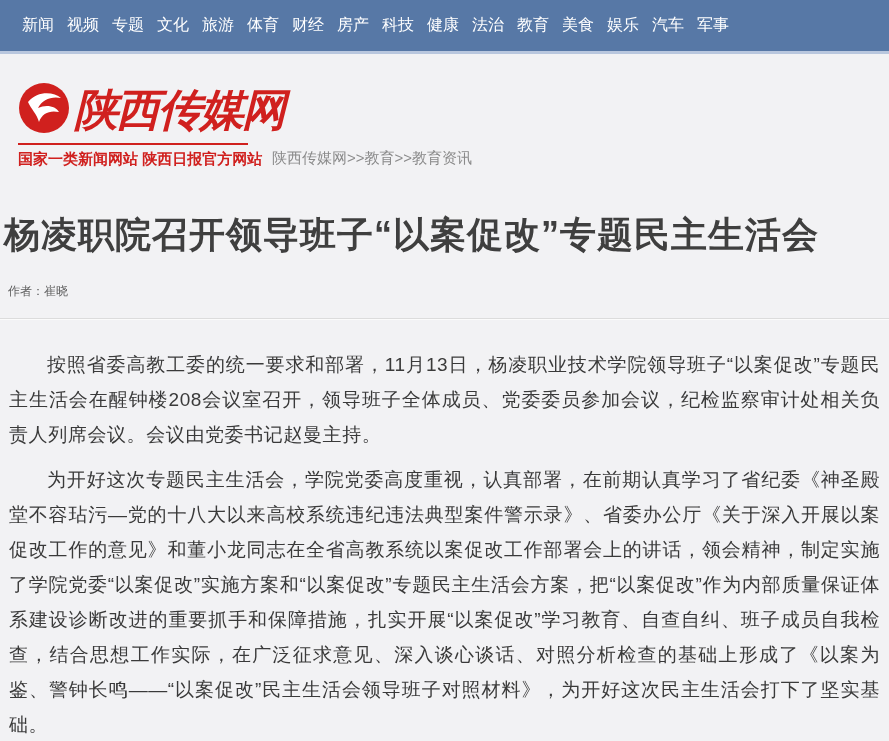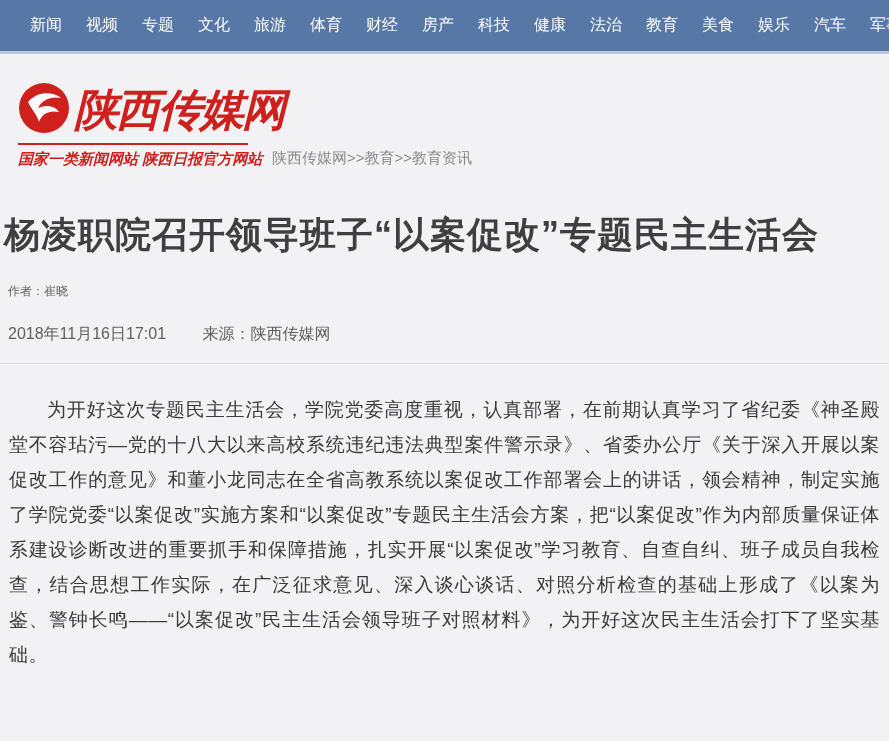--- a/index.html
+++ b/index.html
@@ -9,22 +9,22 @@
     background:#f2f2f4;
   }
 
   
   .topnav {
     height:54px;
     background:#5778a6;
     border-bottom:3px solid #b9c7de;
     display:flex;
     align-items:center;
-    padding-left:30px;
-    gap:24px;
+    padding-left:22px;
+    gap:13px;
   }
   .topnav .nav-item {
     color:#ffffff;
     font-size:16px;
     white-space:nowrap;
     cursor:pointer;
   }
 
   
   .header {
@@ -58,21 +58,20 @@
     background:#d0201e;
     width:230px;
     margin-top:5px;
   }
   .logo-tagline {
     color:#d0201e;
     font-size:15px;
     font-weight:bold;
     margin-top:5px;
     white-space:nowrap;
-    font-style:italic;
   }
   .breadcrumb {
     position:absolute;
     left:272px;
     top:67px;
     color:#8a8a8a;
     font-size:15px;
     cursor:pointer;
   }
 
@@ -157,23 +156,20 @@
   <div class="breadcrumb">陕西传媒网&gt;&gt;教育&gt;&gt;教育资讯</div>
 </header>
 
 <main>
   <h1 class="article-title">杨凌职院召开领导班子“以案促改”专题民主生活会</h1>
 
   <div class="meta-author">
     <span>作者：</span><span>崔晓</span>
   </div>
 
-  <div class="meta-dateline">
-    <span>2018年11月16日17:01</span>
-    <span class="source-label">来源：</span><span>陕西传媒网</span>
-  </div>
 
   <div class="divider"></div>
 
   <div class="article-body">
+    <p>按照省委高教工委的统一要求和部署，11月13日，杨凌职业技术学院领导班子“以案促改”专题民主生活会在醒钟楼208会议室召开，领导班子全体成员、党委委员参加会议，纪检监察审计处相关负责人列席会议。会议由党委书记赵曼主持。</p>
     <p>为开好这次专题民主生活会，学院党委高度重视，认真部署，在前期认真学习了省纪委《神圣殿堂不容玷污—党的十八大以来高校系统违纪违法典型案件警示录》、省委办公厅《关于深入开展以案促改工作的意见》和董小龙同志在全省高教系统以案促改工作部署会上的讲话，领会精神，制定实施了学院党委“以案促改”实施方案和“以案促改”专题民主生活会方案，把“以案促改”作为内部质量保证体系建设诊断改进的重要抓手和保障措施，扎实开展“以案促改”学习教育、自查自纠、班子成员自我检查，结合思想工作实际，在广泛征求意见、深入谈心谈话、对照分析检查的基础上形成了《以案为鉴、警钟长鸣——“以案促改”民主生活会领导班子对照材料》，为开好这次民主生活会打下了坚实基础。</p>
   </div>
 </main>
 
 </body></html>

